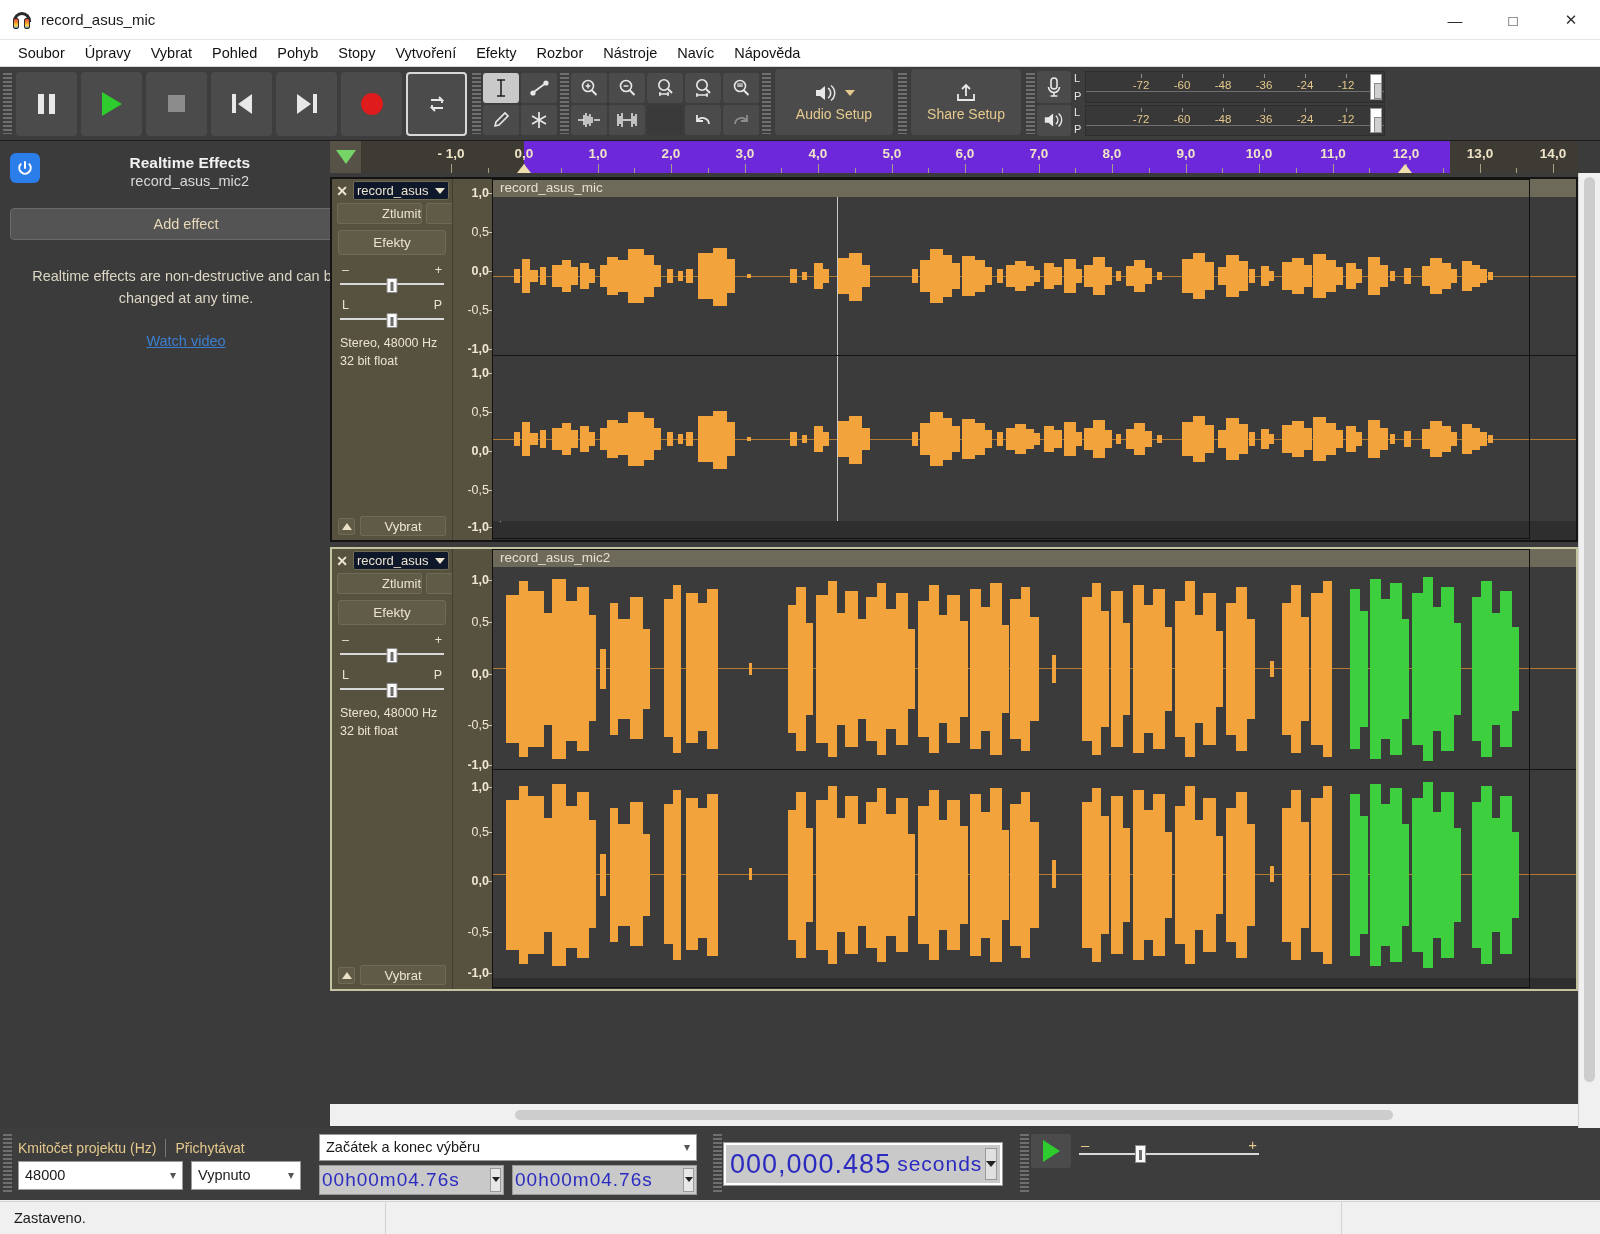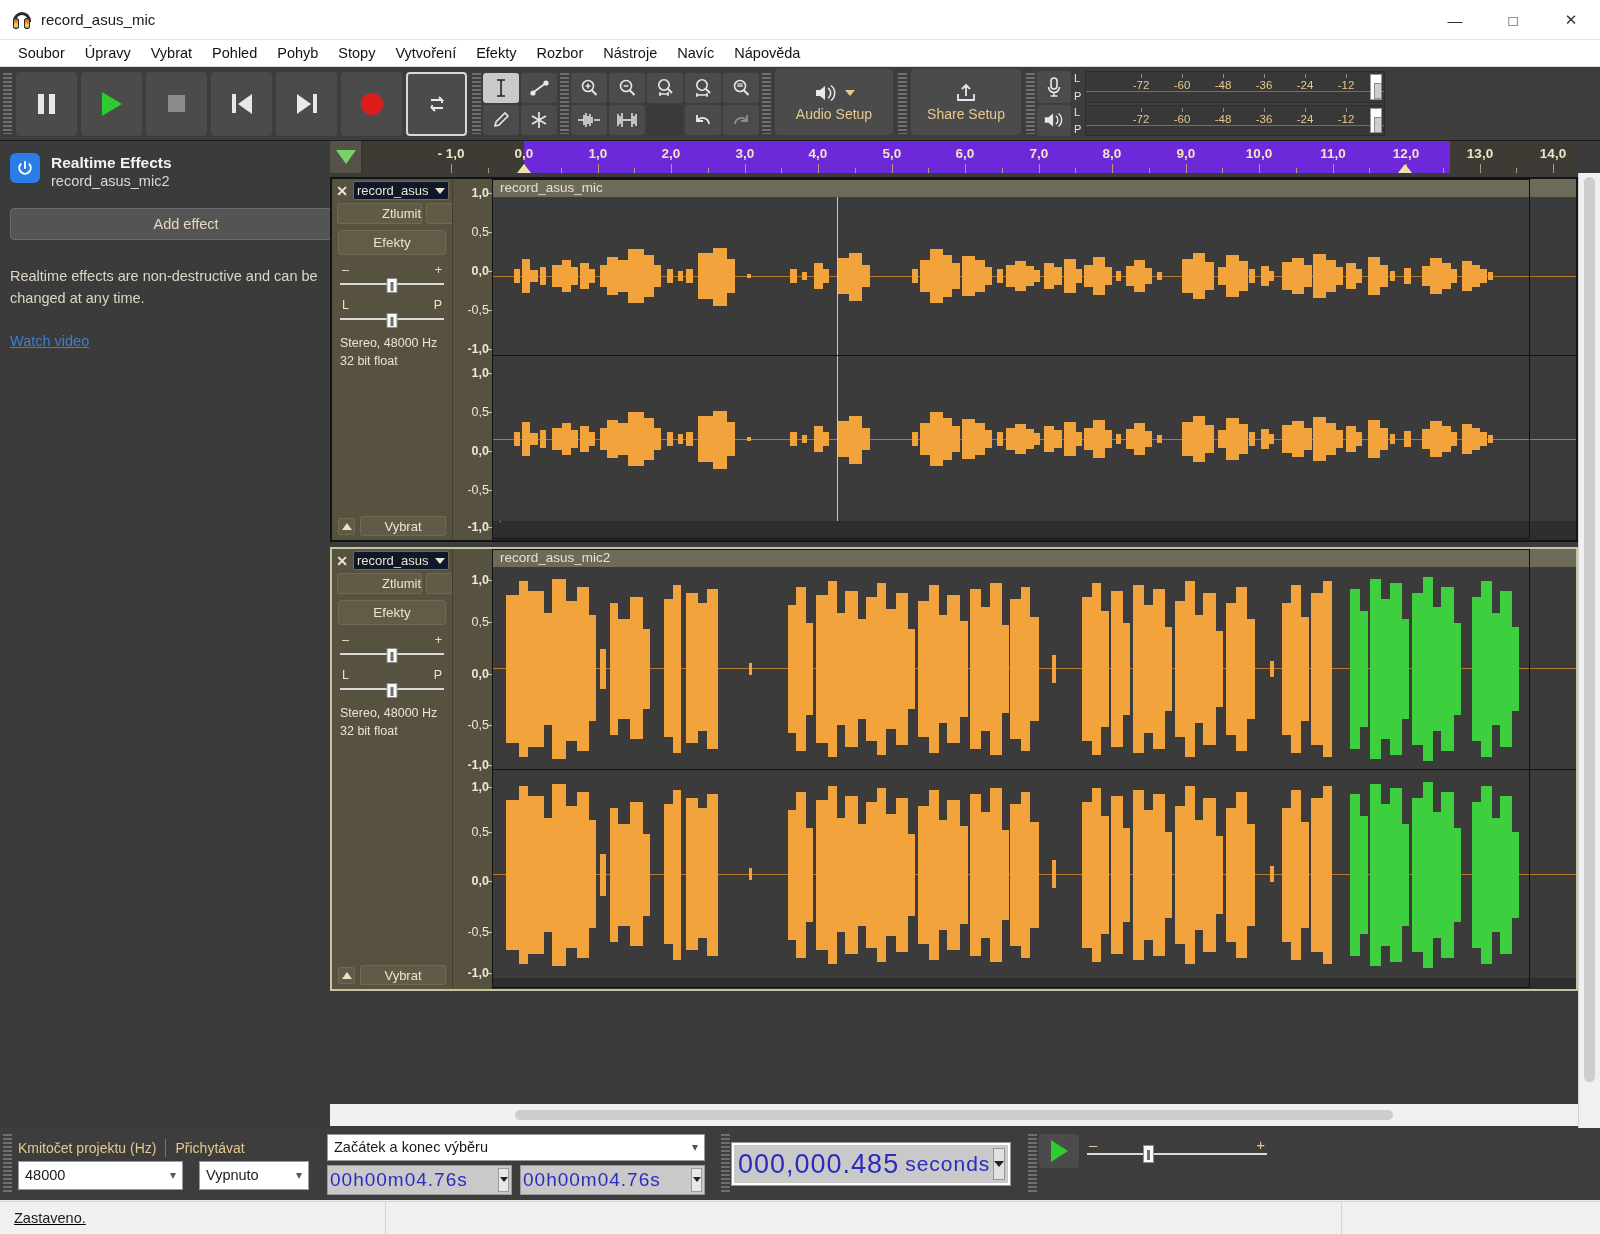--- a/index.html
+++ b/index.html
@@ -118,21 +118,21 @@
     position:absolute; right:2px; top:2px; bottom:2px; width:12px; background:#fff; border:1px solid #999;
   }
   .meter-slider::after{content:"";position:absolute;left:3px;top:8px;width:6px;height:14px;background:#cfcfcf;border:1px solid #8a8a8a;}
 
   
   .main { position:absolute; left:0; top:141px; right:0; bottom:106px; background:#3b3b3b; }
 
   
   .fx-panel {
     position:absolute; left:0; top:0; width:373px; bottom:0; background:#3b3b3b;
-    border-right:1px solid #2a2a2a; padding: 12px 10px;
+    border-right:1px solid #2a2a2a; padding: 12px 10px; text-align: center;
   }
   .fx-head { display:flex; align-items:flex-start; gap:11px; }
   .fx-power {
     width:30px;height:30px;border-radius:6px;background:#2b7de9;display:flex;align-items:center;justify-content:center;flex:0 0 30px;
   }
   .fx-titles { flex:1; }
   .fx-title { font-size:15.5px; font-weight:bold; color:#f2f2f2; line-height:1.25; }
   .fx-sub { font-size:14.5px; color:#d9d9d9; line-height:1.35; }
   .fx-close { color:#cfcfcf; font-size:22px; line-height:1; padding:0 2px; }
   .add-effect {
@@ -266,21 +266,21 @@
   .ps-slider .plus{position:absolute;right:2px;top:0;color:#e6c98d;font-size:15px;}
   .ps-slider .thumb{position:absolute;left:56px;top:9px;width:11px;height:18px;background:#fafafa;border:1px solid #8c8c8c;}
   .ps-slider .thumb::after{content:"";position:absolute;left:3px;top:4px;width:3px;height:10px;background:#6d6d6d;}
 
   .statusbar {
     position:absolute; left:0; right:0; bottom:0; height:33px; background:#f0f0f0;
     border-top:1px solid #d4d4d4; display:flex; align-items:center;
   }
   .status-text { font-size:14.5px; color:#1a1a1a; padding-left:14px; }
   .status-sep { width:1px; height:33px; background:#d4d4d4; }
-  .status-pane { flex:0 0 auto;text-decoration:underline; }
+  .status-pane { flex:0 0 auto; }
 </style>
 </head>
 <body>
 
 <div class="titlebar">
   <div class="app-icon">
     <div class="hp-band"></div>
       <div class="hp-l"></div>
       <div class="hp-r"></div>
   </div>
@@ -1155,21 +1155,21 @@
   <div class="selbar">
     <div class="grip"></div>
 
     <div class="sb-group">
       <div class="sb-col">
         <div class="sb-lblrow">
           <span class="sb-lbl">Kmitočet projektu (Hz)</span>
           <span style="width:1px;height:18px;background:#777;display:inline-block"></span>
           <span class="sb-lbl">Přichytávat</span>
         </div>
-        <div style="display:flex;gap:16px;">
+        <div style="display:flex;gap:8px;">
           <div class="combo" style="width:165px">
             <span>48000</span>
             <span class="chev">▾</span>
           </div>
           <div class="combo" style="width:110px">
             <span>Vypnuto</span>
             <span class="chev">▾</span>
           </div>
         </div>
       </div>

